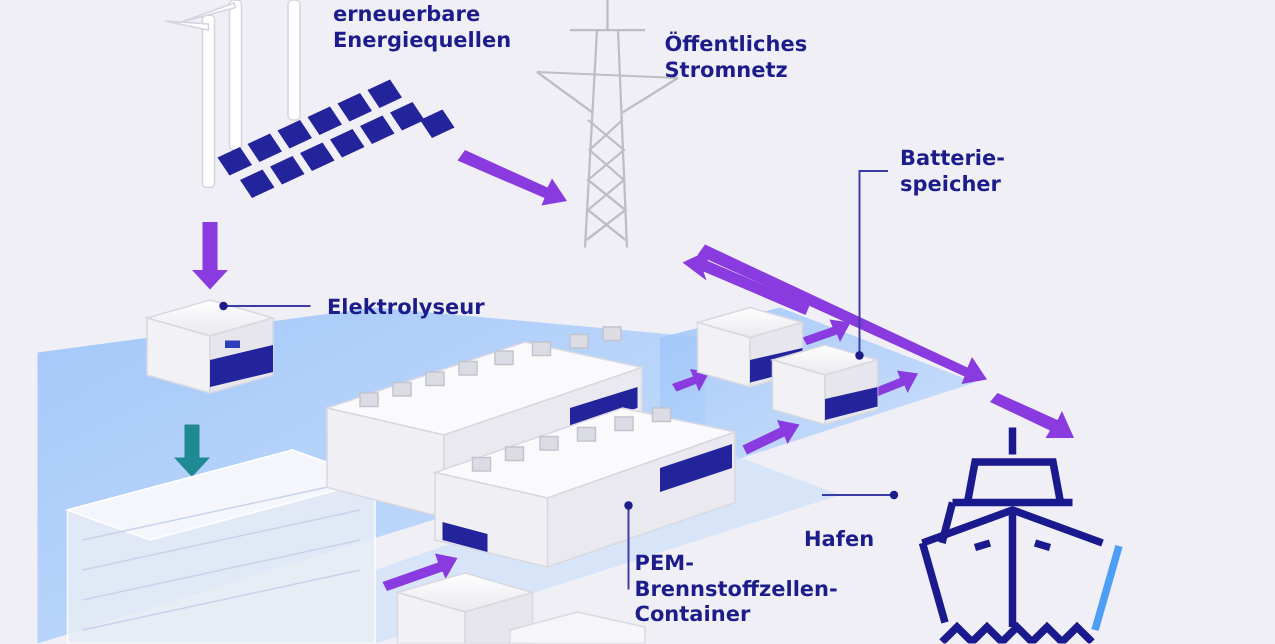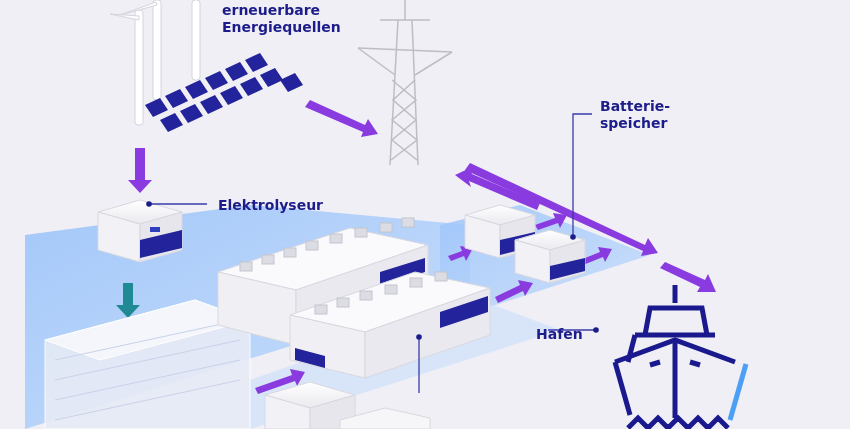--- a/index.html
+++ b/index.html
@@ -170,17 +170,22 @@
         <circle cx="573" cy="237" r="2.8" stroke="none"></circle>
     <line x1="419" y1="337" x2="419" y2="393"></line>
         <circle cx="419" cy="337" r="2.8" stroke="none"></circle>
     <line x1="548" y1="330" x2="596" y2="330"></line>
         <circle cx="596" cy="330" r="2.8" stroke="none"></circle>
   </g>
 </svg>
 
 <div class="label" style="left:222px;top:2px;">erneuerbare
 Energiequellen</div>
+<div class="label" style="left:443px;top:22px;">Öffentliches
+Stromnetz</div>
 <div class="label" style="left:218px;top:197px;">Elektrolyseur</div>
 <div class="label" style="left:600px;top:98px;">Batterie-
 speicher</div>
-<div class="label" style="left:536px;top:326px;">Hafen</div>
+<div class="label" style="left:423px;top:368px;">PEM-
+Brennstoffzellen-
+Container</div>
+<div class="label" style="left:536px;top:352px;">Hafen</div>
 </div>
 
 </body></html>

